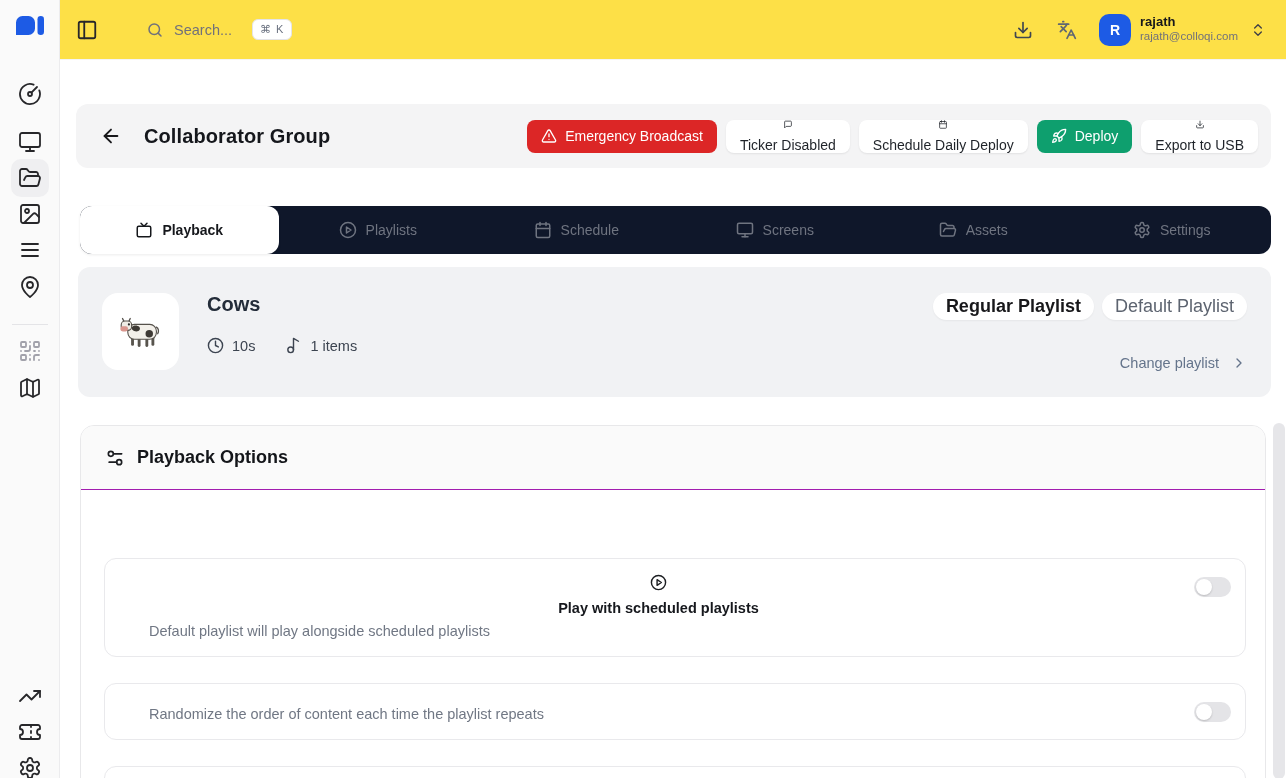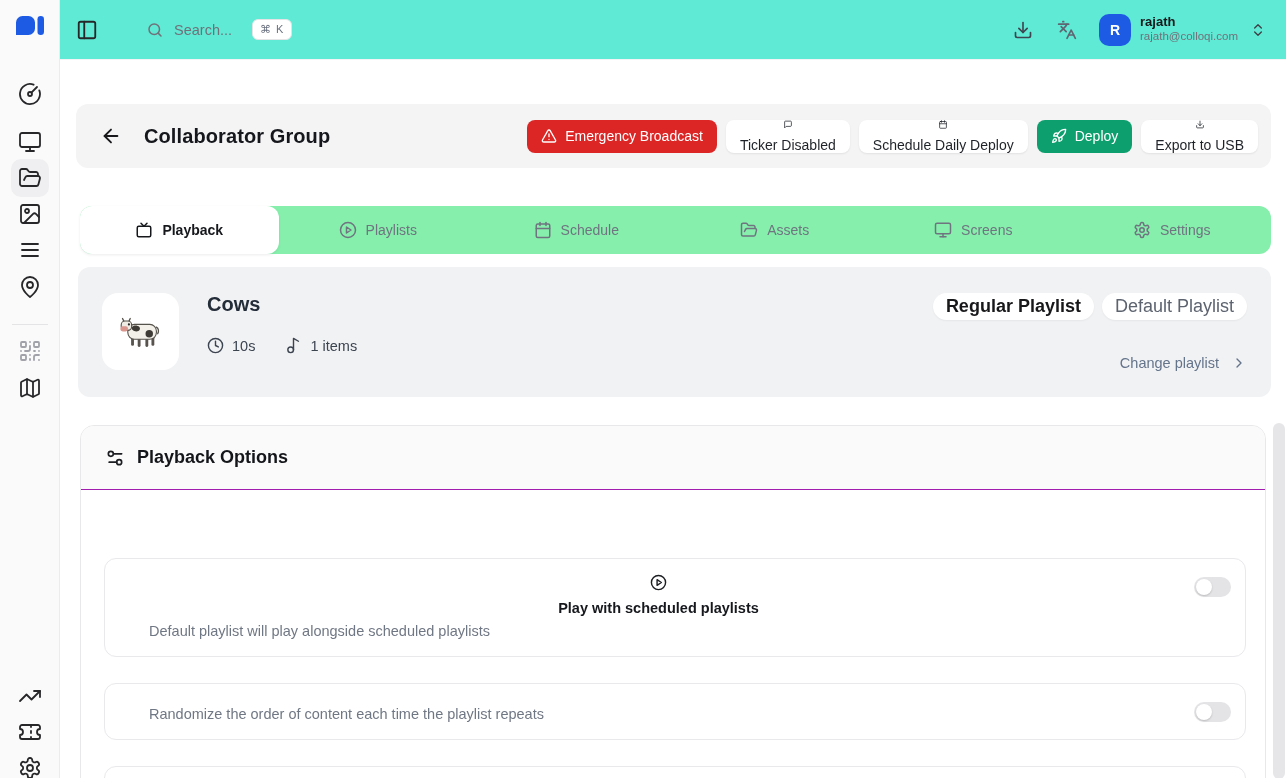--- a/index.html
+++ b/index.html
@@ -20,21 +20,21 @@
   .snav { position:absolute; left:18px; width:24px; height:24px; color:#27272a; cursor:pointer; }
   .snav.dim { color:#a1a1aa; }
   .snav-active-bg {
     position:absolute; left:11px; top:159px; width:38px; height:38px;
     background:#efeff1; border-radius:10px;
   }
   .sdivider { position:absolute; left:12px; top:324px; width:36px; height:1px; background:#e4e4e7; }
 
   
   .topbar {
-    position:absolute; left:60px; top:0; right:0; height:60px; background:#5eead4;
+    position:absolute; left:60px; top:0; right:0; height:60px; background:#fde047;
     border-bottom:1px solid #f4f4f6; display:flex; align-items:center; z-index:4;
   }
   .panel-toggle { margin-left:16px; color:#27272a; width:22px; height:22px; cursor:pointer; }
   .searchbox { display:flex; align-items:center; gap:10px; margin-left:48px; color:#71717a; cursor:text; }
   .searchbox .ph { font-size:14.5px; }
   .kbd {
     margin-left:10px; font-size:11px; color:#6b7280; border:1px solid #e4e4e7;
     background:#fff; border-radius:6px; padding:3px 7px; letter-spacing:1px;
   }
   .topbar-right { margin-left:auto; display:flex; align-items:center; padding-right:20px; }
@@ -65,21 +65,21 @@
     border-radius:8px; font-size:14px; font-weight:500; cursor:pointer; white-space:nowrap;
     border:none; font-family:inherit;
   }
   .btn svg { width:16px; height:16px; }
   .btn-white { background:#fff; color:#1f2329; box-shadow:0 1px 2px rgba(0,0,0,.08);flex-direction:column; }
   .btn-danger { color:#fff; }
   .btn-success { color:#fff; }
 
   .tabs {
     position:absolute; left:20px; right:15px; top:146px; height:48px;
-    background:#86efac; border-radius:12px; display:flex;text-align:right;
+    background:#0f172a; border-radius:12px; display:flex;text-align:right;
   }
   .tab {
     flex:1; display:flex; align-items:center; justify-content:center; gap:9px;
     color:#6f7480; font-size:14px; font-weight:500; cursor:pointer; border-radius:12px;
   }
   .tab svg { width:18px; height:18px; }
   .tab.active { background:#fff; color:#16181c; font-weight:600; box-shadow:0 1px 3px rgba(0,0,0,.08); }
 
   
   .playlist-card {
@@ -335,31 +335,31 @@
         <svg viewBox="0 0 24 24" fill="none" stroke="currentColor" stroke-width="2" stroke-linecap="round" stroke-linejoin="round">
             <path d="M8 2v4"></path>
             <path d="M16 2v4"></path>
             <rect width="18" height="18" x="3" y="4" rx="2"></rect>
             <path d="M3 10h18"></path>
           </svg>
         <span>Schedule</span>
       </div>
       <div class="tab">
         <svg viewBox="0 0 24 24" fill="none" stroke="currentColor" stroke-width="2" stroke-linecap="round" stroke-linejoin="round">
-            <path d="m6 14 1.45-2.9A2 2 0 0 1 9.24 10H20a2 2 0 0 1 1.94 2.5l-1.55 6a2 2 0 0 1-1.94 1.5H4a2 2 0 0 1-2-2V5a2 2 0 0 1 2-2h3.93a2 2 0 0 1 1.66.9l.82 1.2a2 2 0 0 0 1.66.9H18a2 2 0 0 1 2 2v2"></path>
-          </svg>
-        <span>Assets</span>
-      </div>
-      <div class="tab">
-        <svg viewBox="0 0 24 24" fill="none" stroke="currentColor" stroke-width="2" stroke-linecap="round" stroke-linejoin="round">
             <rect x="2" y="3" width="20" height="14" rx="2"></rect>
             <line x1="8" y1="21" x2="16" y2="21"></line>
             <line x1="12" y1="17" x2="12" y2="21"></line>
           </svg>
         <span>Screens</span>
+      </div>
+      <div class="tab">
+        <svg viewBox="0 0 24 24" fill="none" stroke="currentColor" stroke-width="2" stroke-linecap="round" stroke-linejoin="round">
+            <path d="m6 14 1.45-2.9A2 2 0 0 1 9.24 10H20a2 2 0 0 1 1.94 2.5l-1.55 6a2 2 0 0 1-1.94 1.5H4a2 2 0 0 1-2-2V5a2 2 0 0 1 2-2h3.93a2 2 0 0 1 1.66.9l.82 1.2a2 2 0 0 0 1.66.9H18a2 2 0 0 1 2 2v2"></path>
+          </svg>
+        <span>Assets</span>
       </div>
       <div class="tab">
         <svg viewBox="0 0 24 24" fill="none" stroke="currentColor" stroke-width="2" stroke-linecap="round" stroke-linejoin="round">
             <path d="M12.22 2h-.44a2 2 0 0 0-2 2v.18a2 2 0 0 1-1 1.73l-.43.25a2 2 0 0 1-2 0l-.15-.08a2 2 0 0 0-2.73.73l-.22.38a2 2 0 0 0 .73 2.73l.15.1a2 2 0 0 1 1 1.72v.51a2 2 0 0 1-1 1.74l-.15.09a2 2 0 0 0-.73 2.73l.22.38a2 2 0 0 0 2.73.73l.15-.08a2 2 0 0 1 2 0l.43.25a2 2 0 0 1 1 1.73V20a2 2 0 0 0 2 2h.44a2 2 0 0 0 2-2v-.18a2 2 0 0 1 1-1.73l.43-.25a2 2 0 0 1 2 0l.15.08a2 2 0 0 0 2.73-.73l.22-.39a2 2 0 0 0-.73-2.73l-.15-.08a2 2 0 0 1-1-1.74v-.5a2 2 0 0 1 1-1.74l.15-.09a2 2 0 0 0 .73-2.73l-.22-.38a2 2 0 0 0-2.73-.73l-.15.08a2 2 0 0 1-2 0l-.43-.25a2 2 0 0 1-1-1.73V4a2 2 0 0 0-2-2z"></path>
             <circle cx="12" cy="12" r="3"></circle>
           </svg>
         <span>Settings</span>
       </div>
     </div>
 

